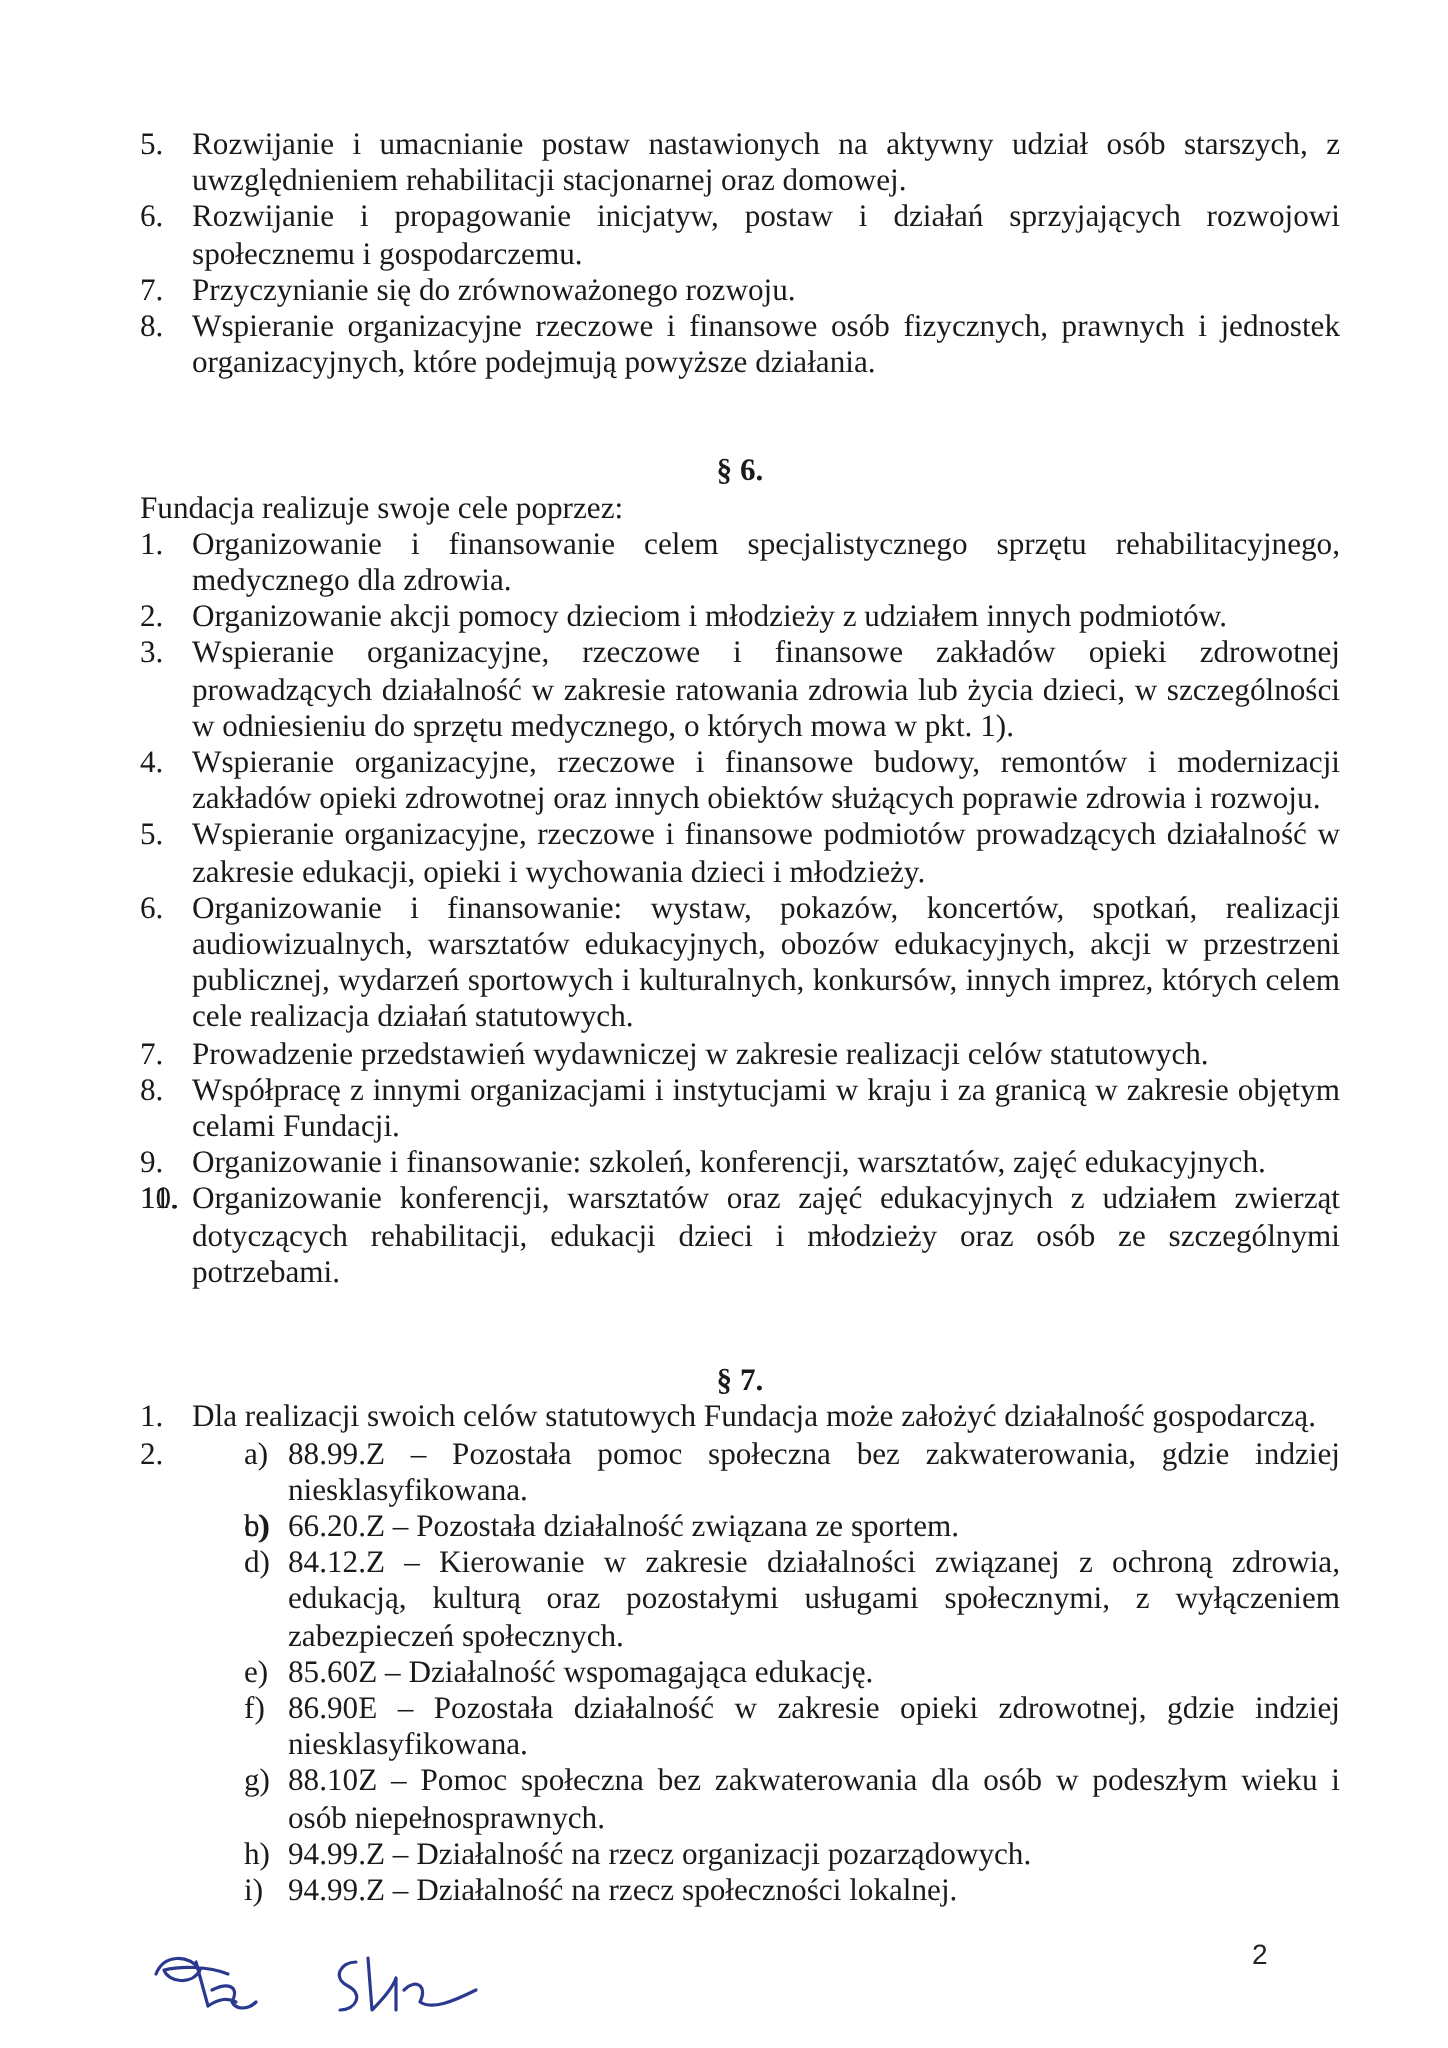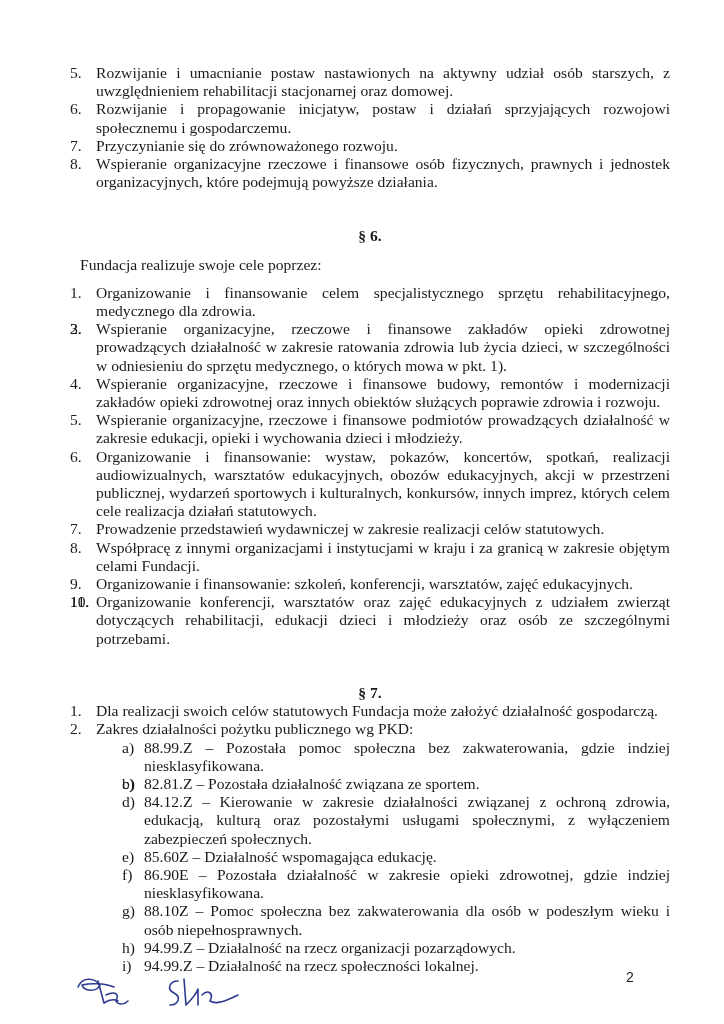--- a/index.html
+++ b/index.html
@@ -8,21 +8,21 @@
     font-family: "Liberation Serif", "DejaVu Serif", serif;
     color: #1a1a1a;
     font-size: 15.6px;
     line-height: 18.2px;
   }
   .page { position: absolute; left: 70px; top: 64px; width: 600px; }
   .list { margin: 0; padding: 0; list-style: none; }
   .item { position: relative; padding-left: 26px; text-align: justify; }
   .item .num { position: absolute; left: 0; top: 0; }
   .sec-heading { text-align: center; font-weight: bold; margin: 0; }
-  .intro { margin: 10px; font-family: Liberation Serif, serif; }
+  .intro { margin: 0; font-family: Liberation Serif, serif; }
   .sub-list { margin: 0; padding: 0 0 0 26px; list-style: none; }
   .sub-item { position: relative; padding-left: 22px; text-align: justify; }
   .sub-item .num { position: absolute; left: 0; top: 0; }
   .gap-lg { height: 36px; }
   .page-number {
     position: absolute; left: 626px; top: 968px;
     font-family: "Liberation Sans", "DejaVu Sans", sans-serif;
     font-size: 14px; color: #222;
   }
   .signatures { position: absolute; left: 70px; top: 965px; width: 200px; height: 50px; }
@@ -36,41 +36,41 @@
     <li class="item"><span class="num">6.</span><span>Rozwijanie i propagowanie inicjatyw, postaw i działań sprzyjających rozwojowi społecznemu i gospodarczemu.</span></li>
     <li class="item"><span class="num">7.</span><span>Przyczynianie się do zrównoważonego rozwoju.</span></li>
     <li class="item"><span class="num">8.</span><span>Wspieranie organizacyjne rzeczowe i finansowe osób fizycznych, prawnych i jednostek organizacyjnych, które podejmują powyższe działania.</span></li>
   </ol>
 
   <div class="gap-lg"></div>
   <p class="sec-heading">§ 6.</p>
   <p class="intro">Fundacja realizuje swoje cele poprzez:</p>
   <ol class="list">
     <li class="item"><span class="num">1.</span><span>Organizowanie i finansowanie celem specjalistycznego sprzętu rehabilitacyjnego, medycznego dla zdrowia.</span></li>
-    <li class="item"><span class="num">2.</span></li>
+    <li class="item"><span class="num">2.</span><span>Organizowanie akcji pomocy dzieciom i młodzieży z udziałem innych podmiotów.</span></li>
     <li class="item"><span class="num">3.</span><span>Wspieranie organizacyjne, rzeczowe i finansowe zakładów opieki zdrowotnej prowadzących działalność w zakresie ratowania zdrowia lub życia dzieci, w szczególności w odniesieniu do sprzętu medycznego, o których mowa w pkt. 1).</span></li>
     <li class="item"><span class="num">4.</span><span>Wspieranie organizacyjne, rzeczowe i finansowe budowy, remontów i modernizacji zakładów opieki zdrowotnej oraz innych obiektów służących poprawie zdrowia i rozwoju.</span></li>
     <li class="item"><span class="num">5.</span><span>Wspieranie organizacyjne, rzeczowe i finansowe podmiotów prowadzących działalność w zakresie edukacji, opieki i wychowania dzieci i młodzieży.</span></li>
     <li class="item"><span class="num">6.</span><span>Organizowanie i finansowanie: wystaw, pokazów, koncertów, spotkań, realizacji audiowizualnych, warsztatów edukacyjnych, obozów edukacyjnych, akcji w przestrzeni publicznej, wydarzeń sportowych i kulturalnych, konkursów, innych imprez, których celem cele realizacja działań statutowych.</span></li>
     <li class="item"><span class="num">7.</span><span>Prowadzenie przedstawień wydawniczej w zakresie realizacji celów statutowych.</span></li>
     <li class="item"><span class="num">8.</span><span>Współpracę z innymi organizacjami i instytucjami w kraju i za granicą w zakresie objętym celami Fundacji.</span></li>
     <li class="item"><span class="num">9.</span><span>Organizowanie i finansowanie: szkoleń, konferencji, warsztatów, zajęć edukacyjnych.</span></li>
     <li class="item"><span class="num">10.</span></li>
     <li class="item"><span class="num">11.</span><span>Organizowanie konferencji, warsztatów oraz zajęć edukacyjnych z udziałem zwierząt dotyczących rehabilitacji, edukacji dzieci i młodzieży oraz osób ze szczególnymi potrzebami.</span></li>
   </ol>
 
   <div class="gap-lg"></div>
   <p class="sec-heading">§ 7.</p>
   <ol class="list">
     <li class="item"><span class="num">1.</span><span>Dla realizacji swoich celów statutowych Fundacja może założyć działalność gospodarczą.</span></li>
-    <li class="item"><span class="num">2.</span><span>Zakres działalności pożytku publicznego wg PKD:</span>
+    <li class="item"><span class="num">2.</span>
       <ol class="sub-list">
         <li class="sub-item"><span class="num">a)</span><span>88.99.Z – Pozostała pomoc społeczna bez zakwaterowania, gdzie indziej niesklasyfikowana.</span></li>
         <li class="sub-item"><span class="num">b)</span></li>
-        <li class="sub-item"><span class="num">c)</span><span>82.81.Z – Pozostała działalność związana ze sportem.</span></li>
+        <li class="sub-item"><span class="num">c)</span><span>66.20.Z – Pozostała działalność związana ze sportem.</span></li>
         <li class="sub-item"><span class="num">d)</span><span>84.12.Z – Kierowanie w zakresie działalności związanej z ochroną zdrowia, edukacją, kulturą oraz pozostałymi usługami społecznymi, z wyłączeniem zabezpieczeń społecznych.</span></li>
         <li class="sub-item"><span class="num">e)</span><span>85.60Z – Działalność wspomagająca edukację.</span></li>
         <li class="sub-item"><span class="num">f)</span><span>86.90E – Pozostała działalność w zakresie opieki zdrowotnej, gdzie indziej niesklasyfikowana.</span></li>
         <li class="sub-item"><span class="num">g)</span><span>88.10Z – Pomoc społeczna bez zakwaterowania dla osób w podeszłym wieku i osób niepełnosprawnych.</span></li>
         <li class="sub-item"><span class="num">h)</span><span>94.99.Z – Działalność na rzecz organizacji pozarządowych.</span></li>
         <li class="sub-item"><span class="num">i)</span><span>94.99.Z – Działalność na rzecz społeczności lokalnej.</span></li>
       </ol>
     </li>
   </ol>
 </div>

